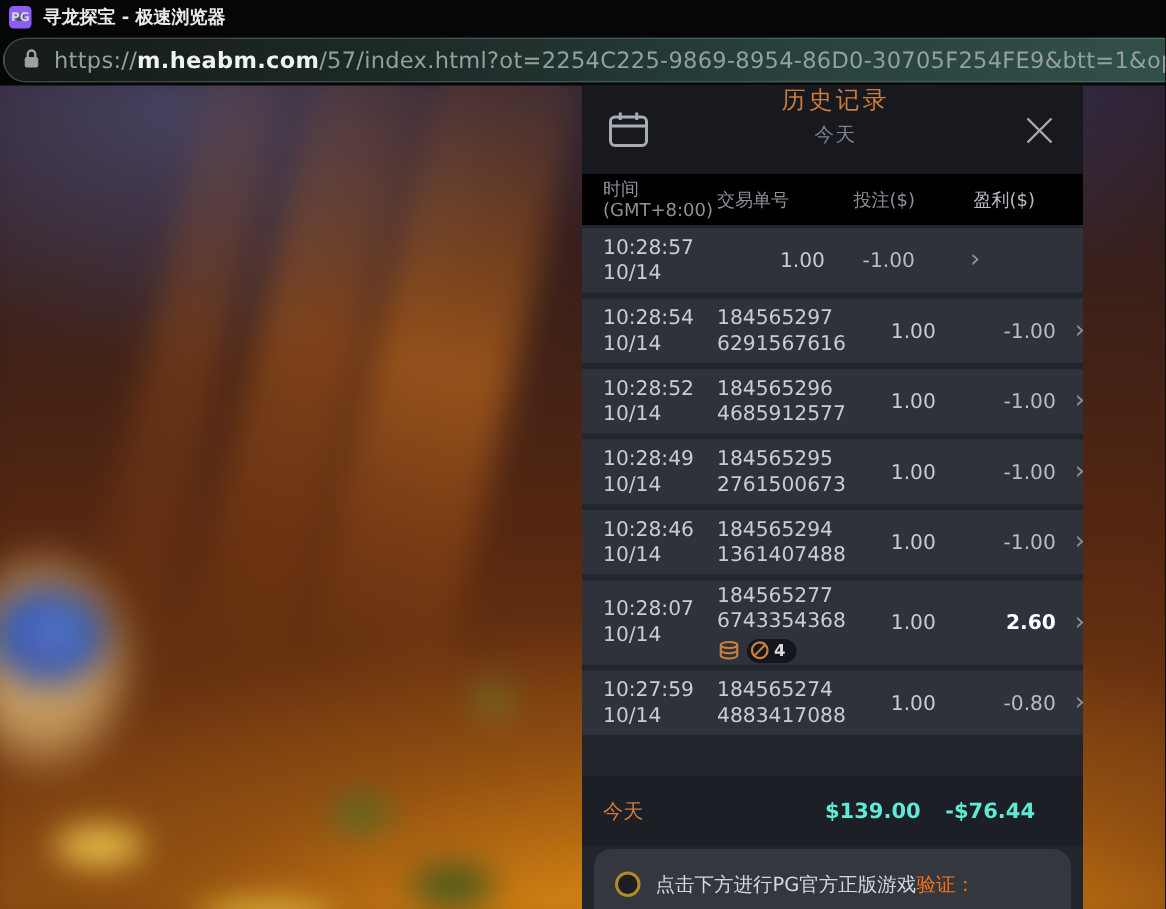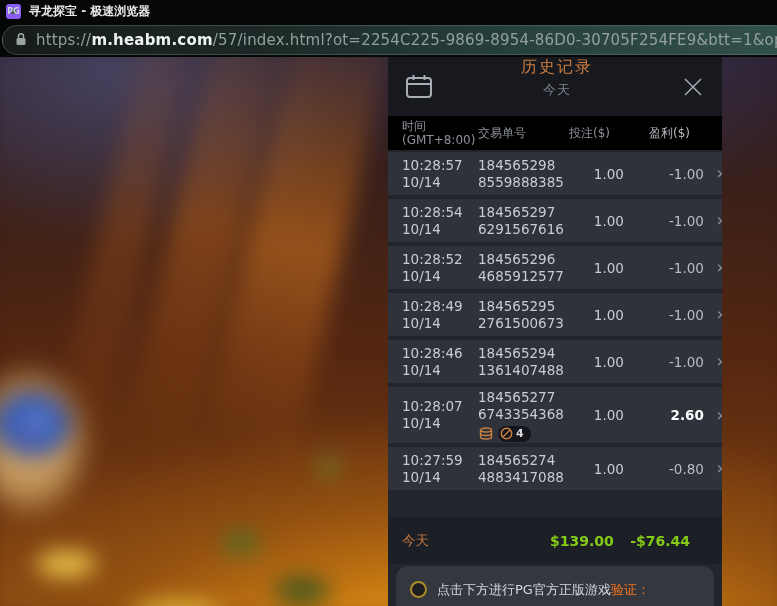--- a/index.html
+++ b/index.html
@@ -69,21 +69,21 @@
   .c-chev { text-align:center; color:#8d9199; font-size:17px; line-height:1; }
   .bonus-line { display:flex; align-items:center; gap:4px; margin-top:3px; }
   .pill { display:inline-flex; align-items:center; gap:3px; background:#15161b; border-radius:9px;
           height:16px; padding:0 7px 0 2px; }
   .pill .cnt { color:#d8dade; font-size:11px; font-weight:bold; }
 
   .tfoot { flex:0 0 47px; background:#1d1f26; display:grid; grid-template-columns:1fr 60px 80px 32px;
            align-items:center; padding-left:14px; }
   .tf-label { color:#cd7b3f; font-size:13.5px; }
   .tf-records { color:#c3c6cc; font-size:13.5px; margin-top:3px; }
-  .tf-amt { text-align:right; color:#84cc16; font-weight:bold; font-size:14px; }
+  .tf-amt { text-align:right; color:#5eead4; font-weight:bold; font-size:14px; }
 
   .verify-card { flex:0 0 40px; margin:2px 8px 0; background:#35373f; border-radius:12px 12px 0 0;
                  display:flex; align-items:center; gap:10px; padding:7px 12px 0 14px; }
   .verify-badge { width:17px; height:17px; border-radius:50%; background:#1d1d22; border:2px solid #b08c28; flex:0 0 auto; }
   .verify-text { color:#d5d7db; font-size:13px; white-space:nowrap; }
   .verify-text .lnk { color:#f97316; }
 </style>
 </head>
 <body>
 
@@ -157,25 +157,20 @@
         <div class="c-profit">盈利($)</div>
         <div></div>
       </div>
 
       <div class="rows">
           <div class="row">
     <div class="cell-2l">
       <div>10:28:57</div>
       <div>10/14</div>
     </div>
-    <div class="cell-2l">
-      <div>184565298</div>
-      <div>8559888385</div>
-
-    </div>
     <div class="c-bet"><span>1.00</span></div>
     <div class="c-profit"><span>-1.00</span></div>
     <div class="c-chev">›</div>
   </div>
           <div class="row">
     <div class="cell-2l">
       <div>10:28:54</div>
       <div>10/14</div>
     </div>
     <div class="cell-2l">

